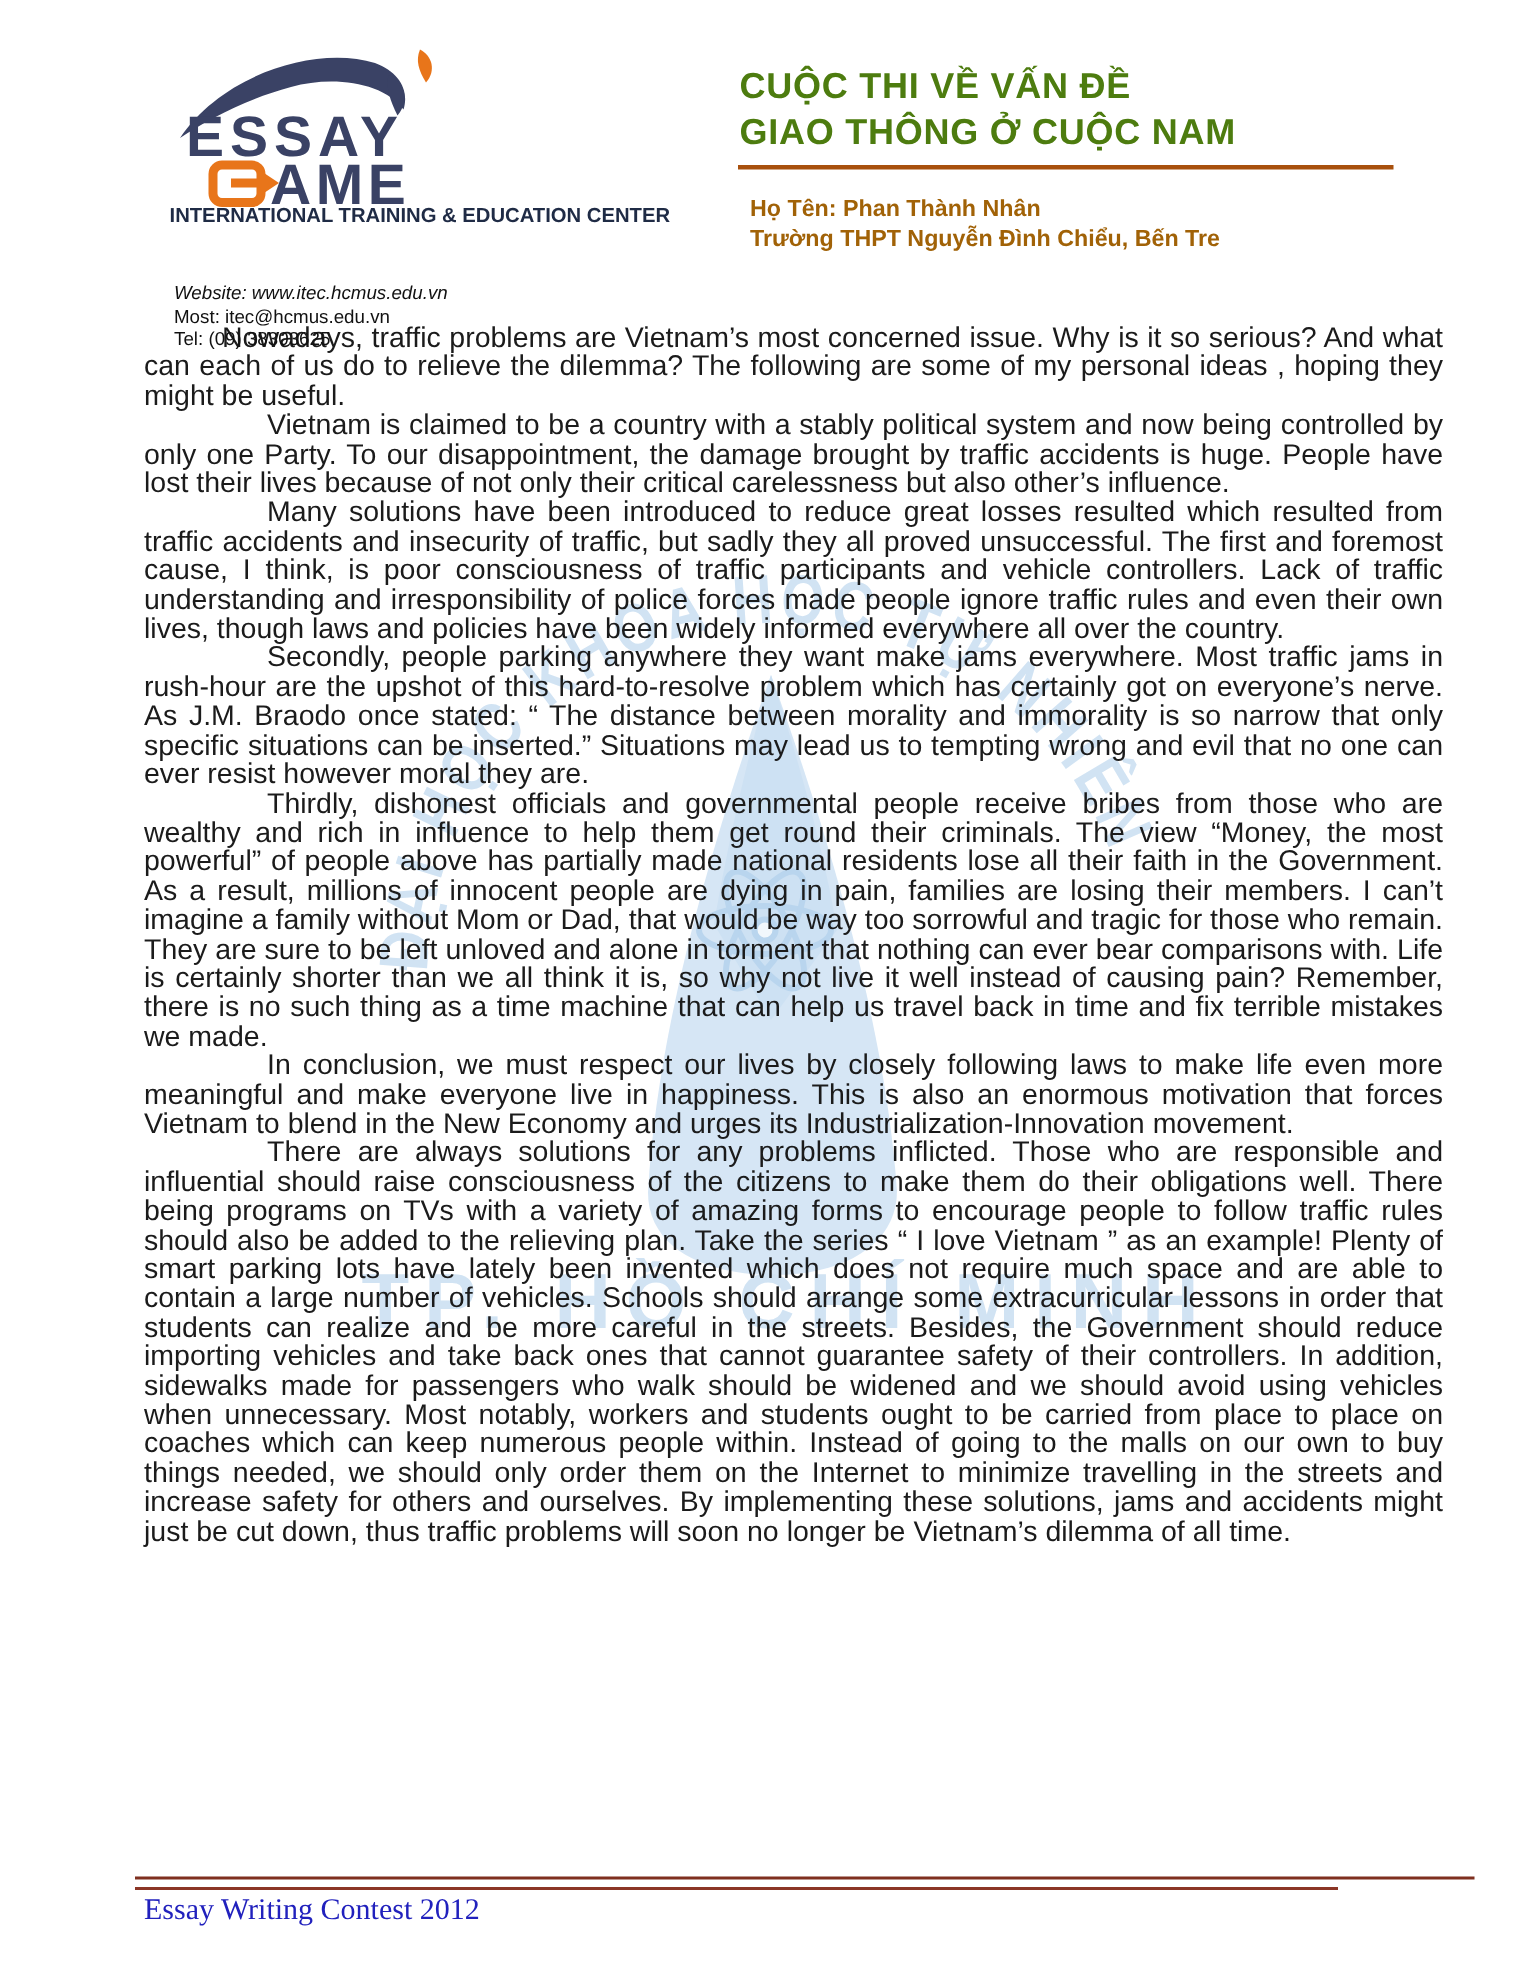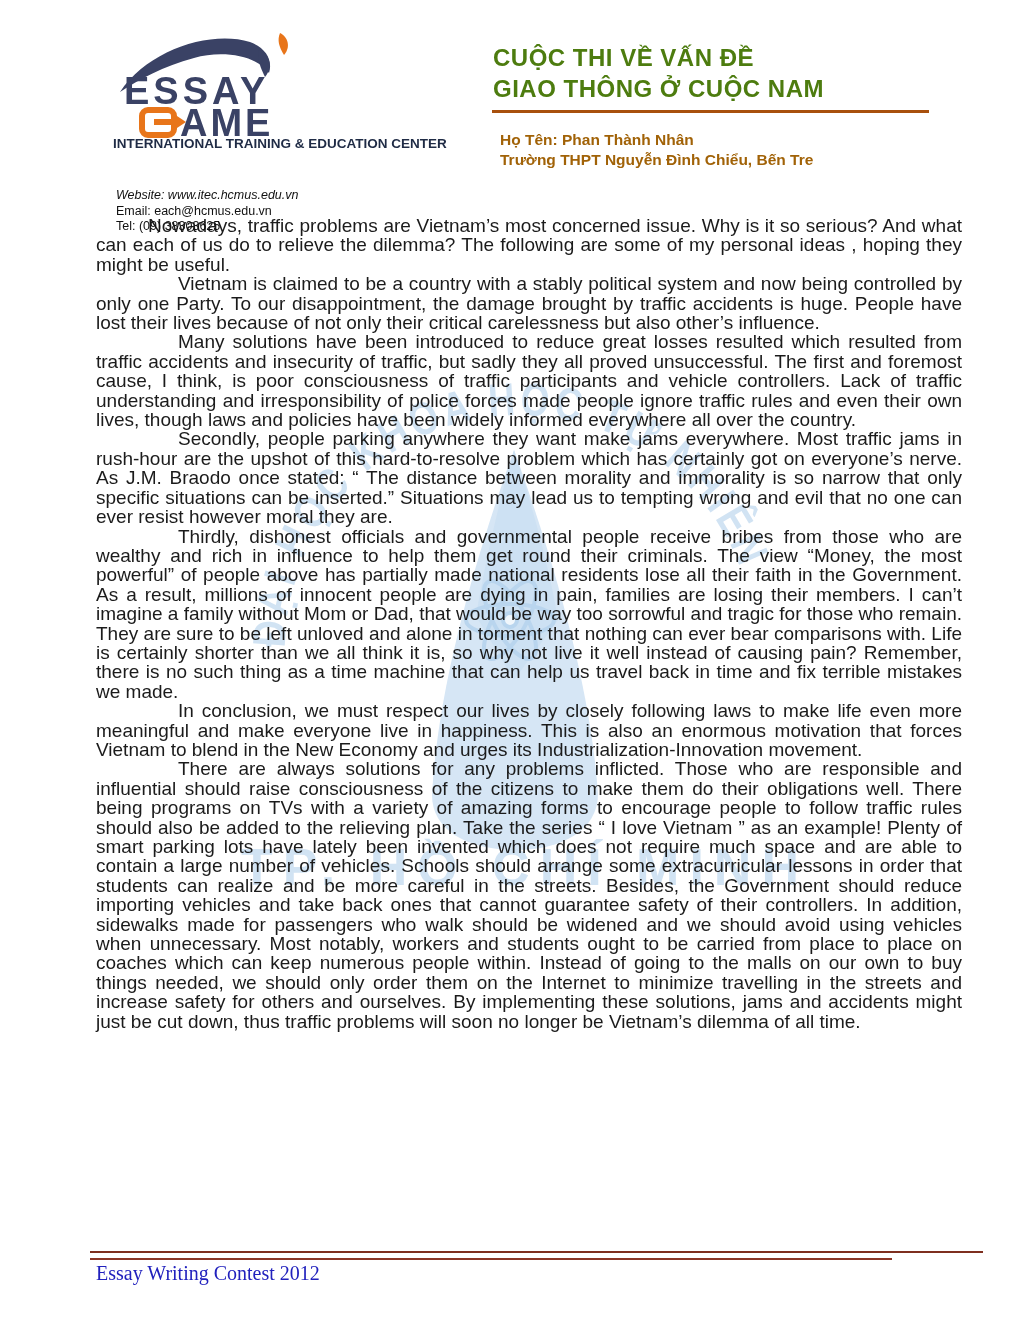--- a/index.html
+++ b/index.html
@@ -95,21 +95,21 @@
       <rect x="32" y="82" width="32" height="25" rx="6" fill="none" stroke="#E8751A" stroke-width="6"></rect>
       <line x1="44" y1="94" x2="66" y2="94" stroke="#E8751A" stroke-width="6"></line>
       <polygon points="64,86 76,94 64,102" fill="#E8751A"></polygon>
     </g>
     <text x="70" y="108" font-family="Liberation Sans, sans-serif" font-size="38" font-weight="bold" fill="#3A4265" letter-spacing="3">AME</text>
   </svg>
 
   <div class="org-name">INTERNATIONAL TRAINING &amp; EDUCATION CENTER</div>
   <div class="org-lines">
     <div class="web">Website: www.itec.hcmus.edu.vn</div>
-    <div>Email:  each@hcmus.edu.vn</div>
+    <div>Most:  itec@hcmus.edu.vn</div>
     <div>Tel: (09) 38303625</div>
   </div>
 
   <div class="title-block">
     <div class="title-line">CUỘC THI VỀ VẤN ĐỀ</div>
     <div class="title-line">GIAO THÔNG Ở CUỘC NAM</div>
   </div>
   <div class="title-rule"></div>
 
   <div class="participant">

